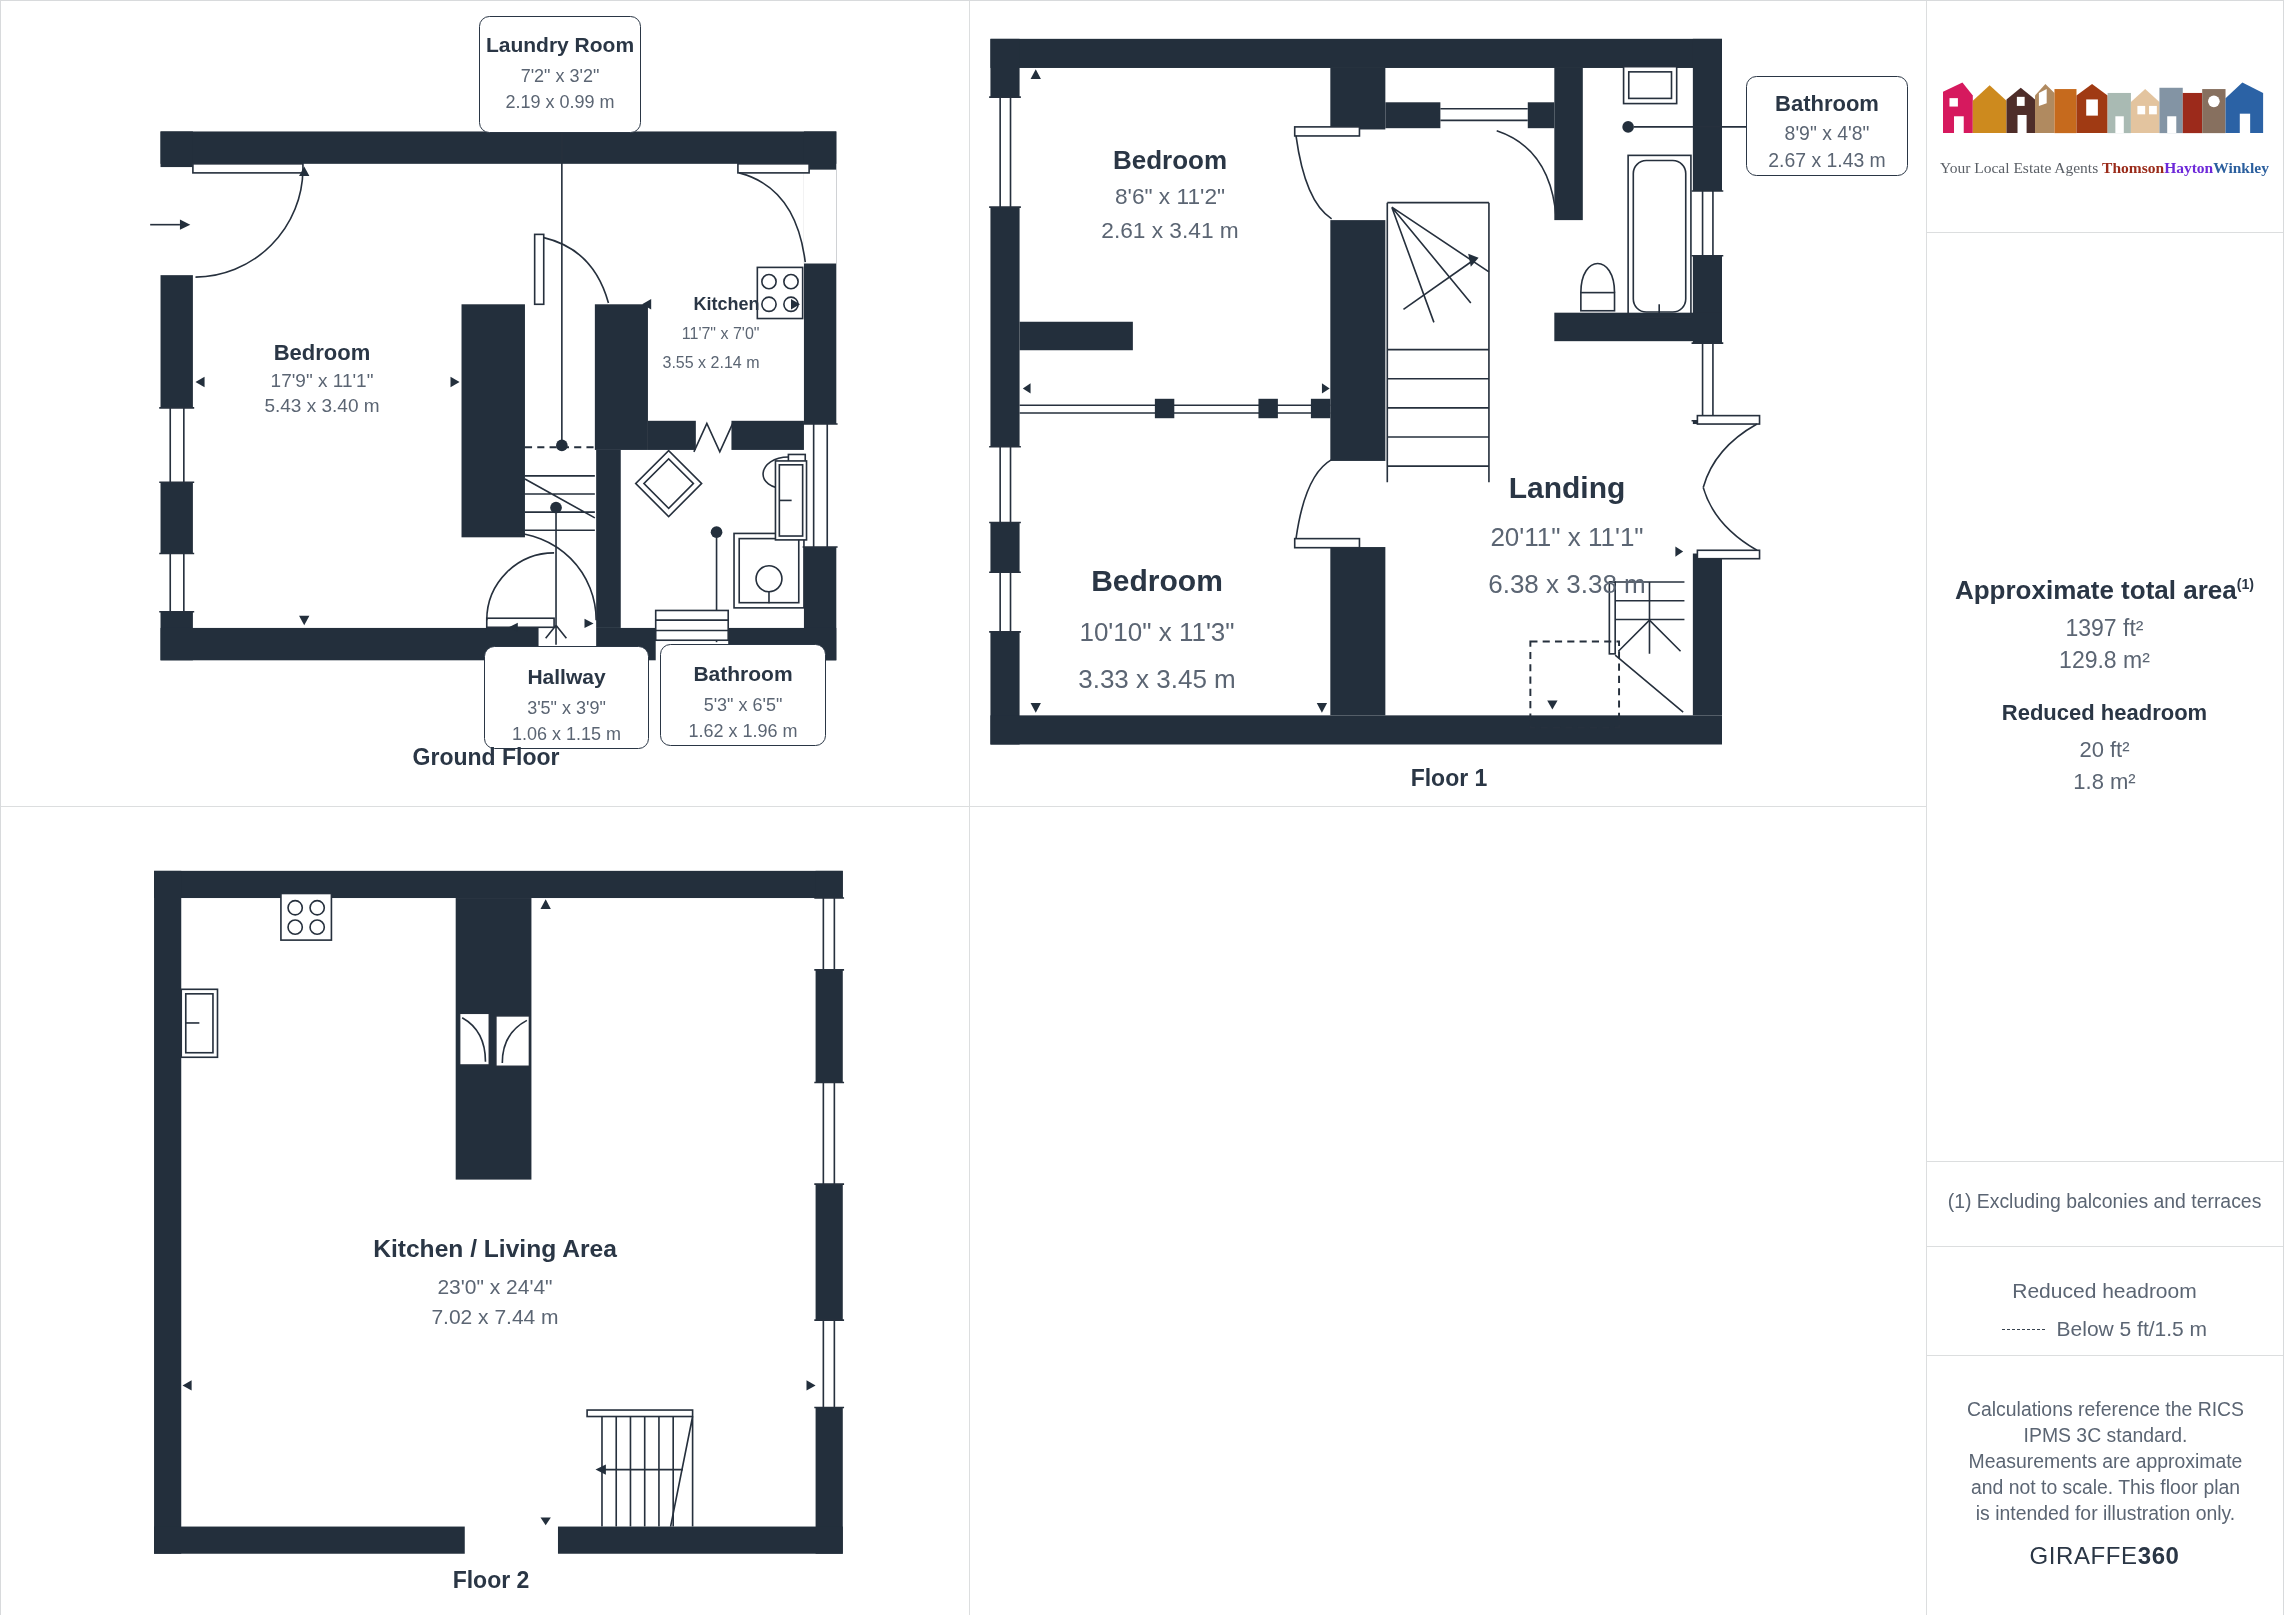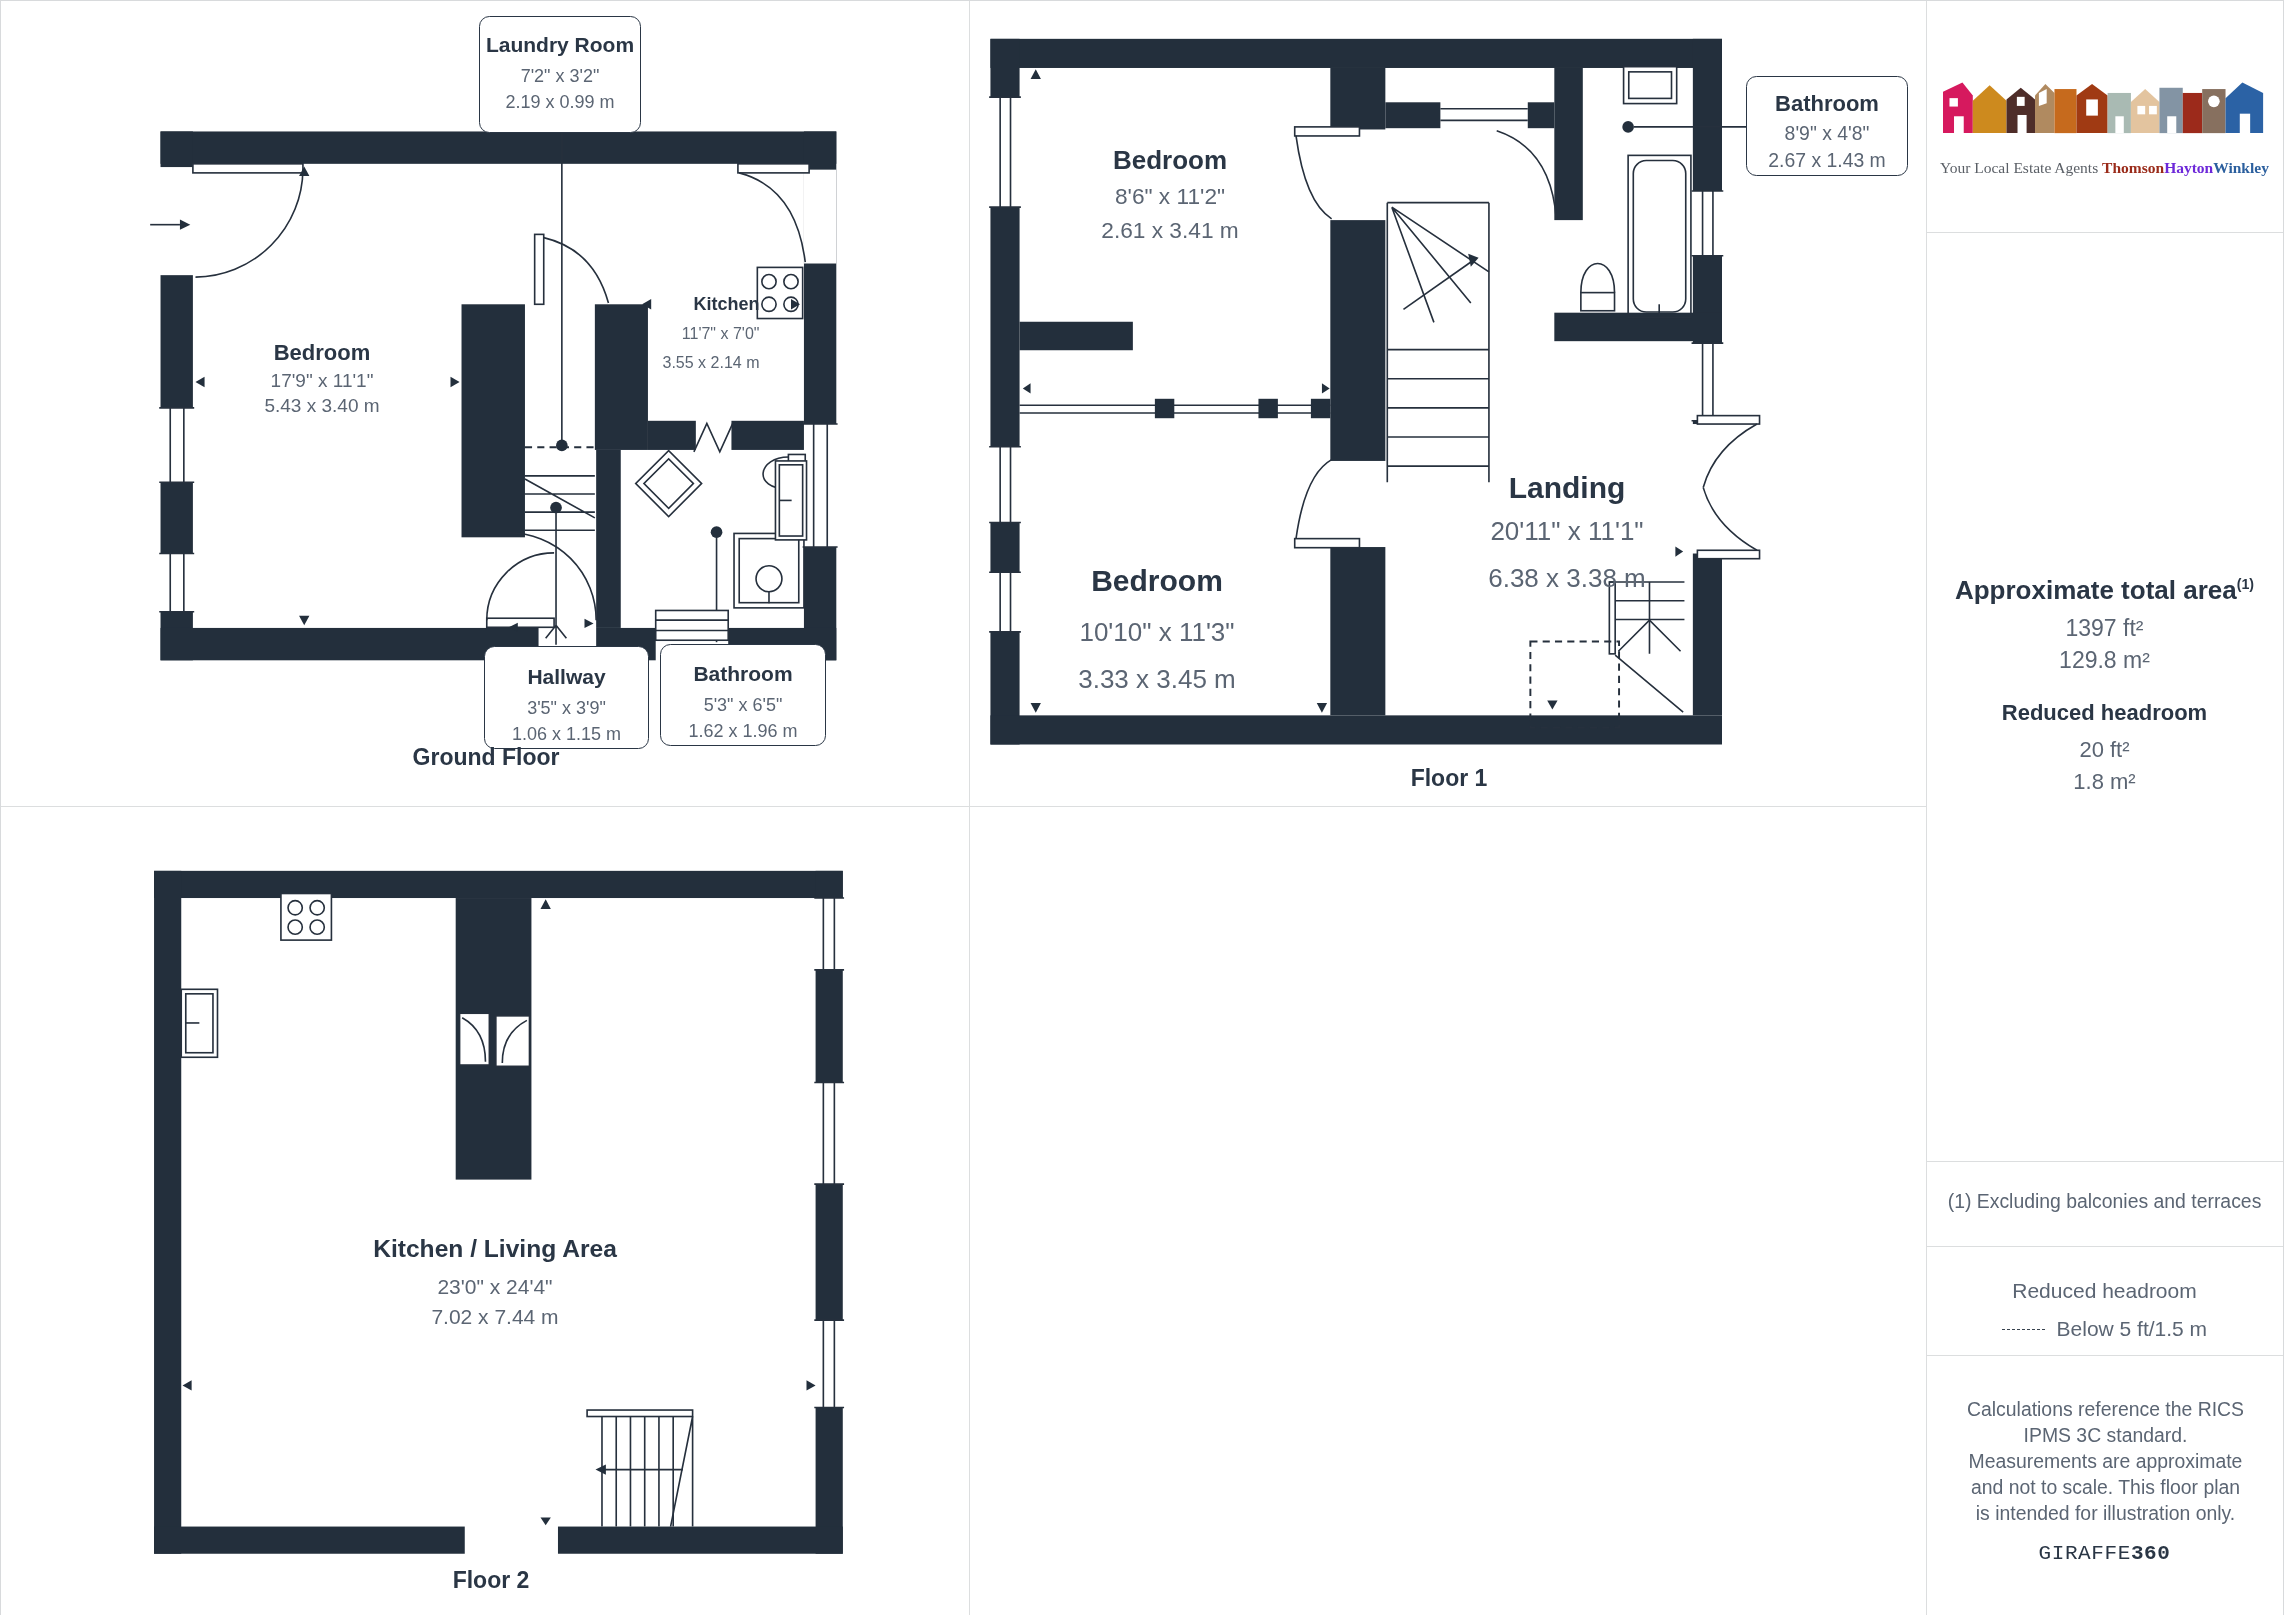--- a/index.html
+++ b/index.html
@@ -23,21 +23,21 @@
            text-align:center;white-space:nowrap;box-sizing:border-box;}
   .callout .ttl{font-weight:bold;color:#2a3645;}
   .callout .dim{color:#5b6573;}
   .floor-caption{position:absolute;transform:translateX(-50%);font-size:23px;font-weight:bold;color:#2a3645;white-space:nowrap;}
   .sb{position:absolute;left:1927px;width:355px;text-align:center;color:#5b6573;}
   .sb.bold{color:#2a3645;font-weight:bold;}
   .tagline{font-family:"Liberation Serif", serif;font-size:15.5px;color:#5a5f66;white-space:nowrap;}
   .tagline b{font-weight:bold;}
   .legend-row{display:flex;align-items:center;justify-content:center;gap:11.7px;}
   .legend-dash{width:43px;height:0;border-top:1.9px dashed #39434f;display:inline-block;}
-  .giraffe{font-size:21px;color:#2a3645;letter-spacing:0.6px;font-family:Liberation Mono, monospace;}
+  .giraffe{font-size:24px;color:#2a3645;letter-spacing:0.6px;}
   .giraffe .g1{font-weight:400;}
   .giraffe .g2{font-weight:700;}
 </style>
 </head>
 <body>
 
 <svg class="plan" style="left:0;top:0;" width="969" height="806" viewBox="0 0 1497 1245">
 
   <rect class="wall" x="248" y="203" width="1044" height="50"></rect>
   <rect class="wall" x="248" y="203" width="50" height="55"></rect>
@@ -263,21 +263,21 @@
   <div class="ttl" style="font-size:26px;line-height:31px;margin-bottom:2.6px;">Bedroom</div>
   <div class="dim" style="font-size:22.7px;line-height:34px;">8'6" x 11'2"</div>
   <div class="dim" style="font-size:22.7px;line-height:34px;">2.61 x 3.41 m</div>
 </div>
 <div class="room-label" style="left:1157px;top:563px;">
   <div class="ttl" style="font-size:30px;line-height:36px;margin-bottom:10.4px;">Bedroom</div>
   <div class="dim" style="font-size:26px;line-height:47px;">10'10" x 11'3"</div>
   <div class="dim" style="font-size:26px;line-height:47px;">3.33 x 3.45 m</div>
 </div>
 <div class="room-label" style="left:1567px;top:470px;">
-  <div class="ttl" style="font-size:30px;line-height:36px;margin-bottom:2px;">Landing</div>
+  <div class="ttl" style="font-size:30px;line-height:36px;margin-bottom:8px;">Landing</div>
   <div class="dim" style="font-size:26px;line-height:47px;">20'11" x 11'1"</div>
   <div class="dim" style="font-size:26px;line-height:47px;">6.38 x 3.38 m</div>
 </div>
 <div class="room-label" style="left:495px;top:1234px;">
   <div class="ttl" style="font-size:24.6px;line-height:30px;margin-bottom:8px;">Kitchen / Living Area</div>
   <div class="dim" style="font-size:21px;line-height:30px;">23'0" x 24'4"</div>
   <div class="dim" style="font-size:21px;line-height:30px;">7.02 x 7.44 m</div>
 </div>
 
 <div class="callout" style="left:479px;top:16px;width:162px;height:117px;padding-top:15px;">

